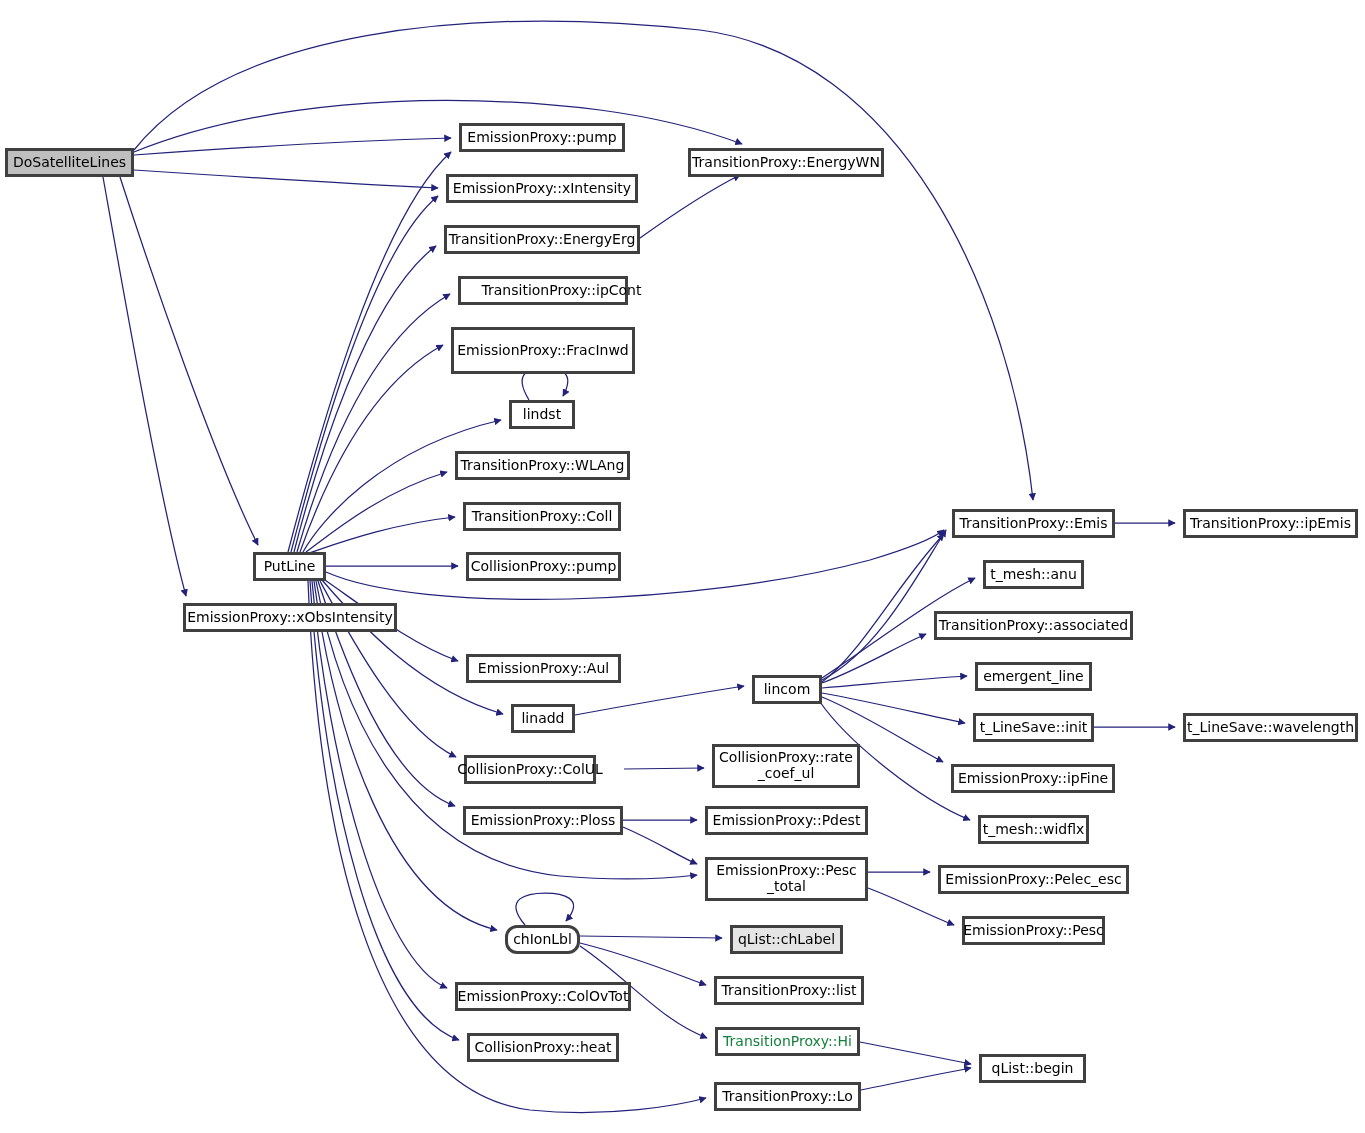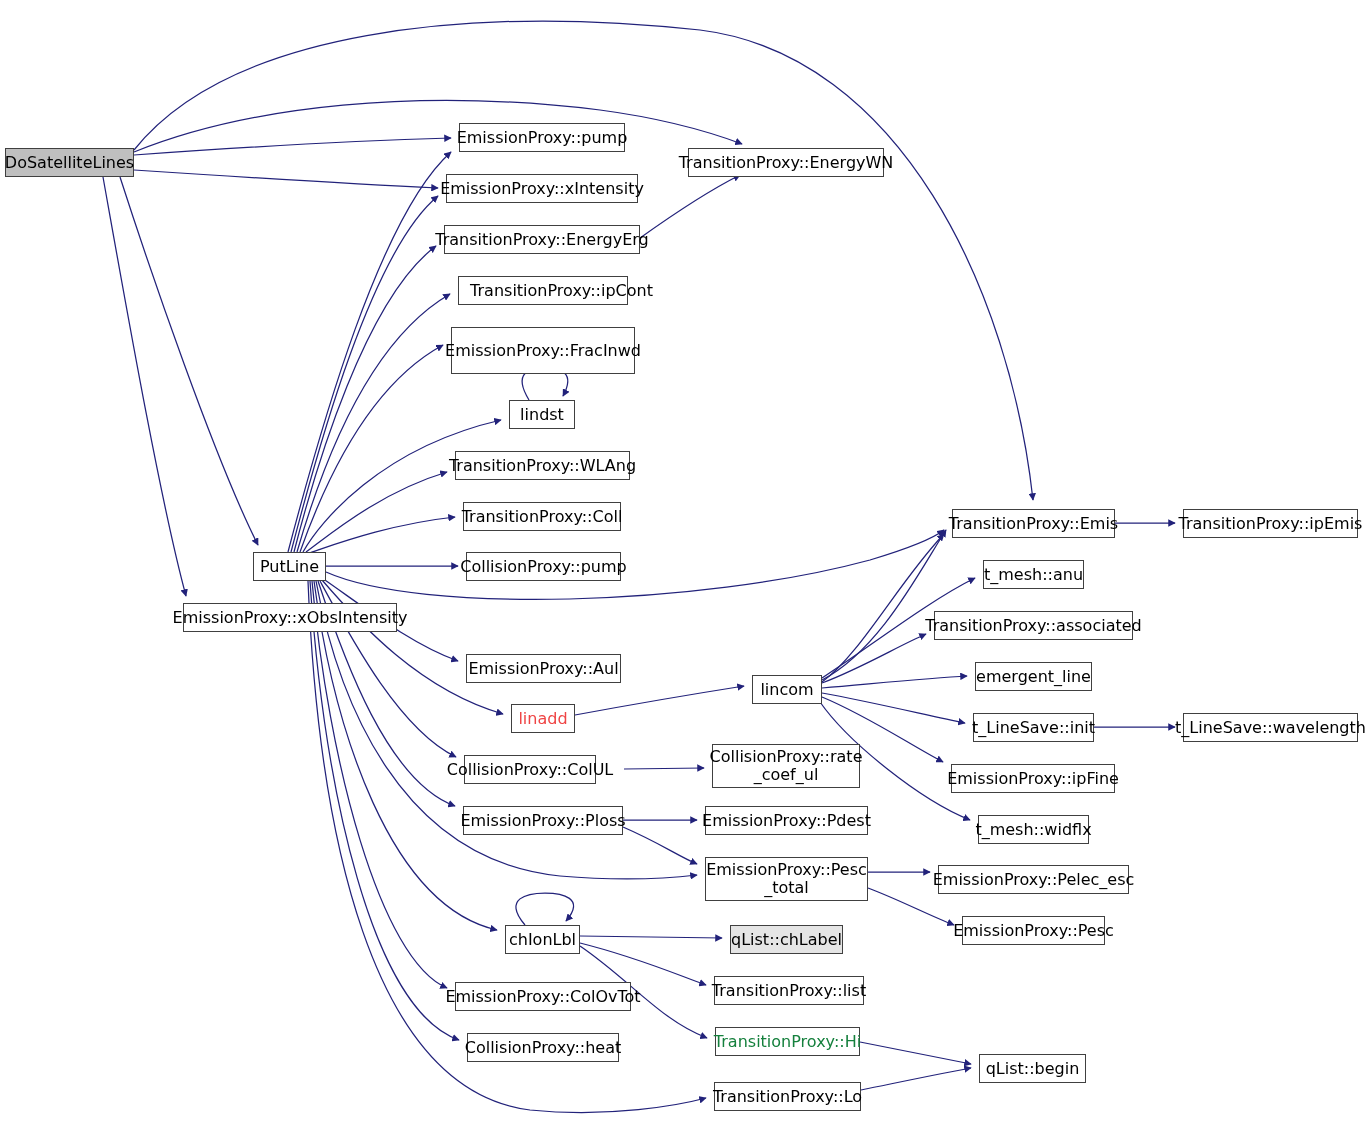--- a/index.html
+++ b/index.html
@@ -8,24 +8,24 @@
     position:relative;
     width:1365px;height:1133px;
     background:#ffffff;
     font-family:"DejaVu Sans","Liberation Sans",sans-serif;
     overflow:hidden;
   }
   #edges{position:absolute;left:0;top:0;width:1365px;height:1133px;}
   .node{
     position:absolute;
     box-sizing:border-box;
-    border:1px solid #0f766e;
+    border:3px solid #0f766e;
     background:#ffffff;
     color:#000000;
-    font-size:16px;
+    font-size:14px;
     line-height:1.12;
     display:flex;
     align-items:center;
     justify-content:center;
     text-align:center;
     white-space:pre;
     z-index:5;
   }
   .node.root{background:#bfbfbf;border-color:#404040;}
   .node.two-line{line-height:1.12;white-space:pre-line;}
@@ -108,32 +108,32 @@
       <div class="node" style="left: 183px; top: 603px; width: 214px; height: 29px; border-color: rgb(64, 64, 64); background: rgb(255, 255, 255); color: rgb(0, 0, 0);">EmissionProxy::xObsIntensity</div>
       <div class="node" style="left: 952px; top: 509px; width: 163px; height: 29px; border-color: rgb(64, 64, 64); background: rgb(255, 255, 255); color: rgb(0, 0, 0);">TransitionProxy::Emis</div>
       <div class="node" style="left: 1183px; top: 509px; width: 175px; height: 29px; border-color: rgb(64, 64, 64); background: rgb(255, 255, 255); color: rgb(0, 0, 0);">TransitionProxy::ipEmis</div>
       <div class="node" style="left: 983px; top: 560px; width: 101px; height: 29px; border-color: rgb(64, 64, 64); background: rgb(255, 255, 255); color: rgb(0, 0, 0);">t_mesh::anu</div>
       <div class="node" style="left: 934px; top: 611px; width: 199px; height: 29px; border-color: rgb(64, 64, 64); background: rgb(255, 255, 255); color: rgb(0, 0, 0);">TransitionProxy::associated</div>
       <div class="node" style="left: 975px; top: 662px; width: 117px; height: 29px; border-color: rgb(64, 64, 64); background: rgb(255, 255, 255); color: rgb(0, 0, 0);">emergent_line</div>
       <div class="node" style="left: 466px; top: 654px; width: 155px; height: 29px; border-color: rgb(64, 64, 64); background: rgb(255, 255, 255); color: rgb(0, 0, 0);">EmissionProxy::Aul</div>
       <div class="node" style="left: 752px; top: 675px; width: 70px; height: 29px; border-color: rgb(64, 64, 64); background: rgb(255, 255, 255); color: rgb(0, 0, 0);">lincom</div>
       <div class="node" style="left: 973px; top: 713px; width: 121px; height: 29px; border-color: rgb(64, 64, 64); background: rgb(255, 255, 255); color: rgb(0, 0, 0);">t_LineSave::init</div>
       <div class="node" style="left: 1183px; top: 713px; width: 175px; height: 29px; border-color: rgb(64, 64, 64); background: rgb(255, 255, 255); color: rgb(0, 0, 0);">t_LineSave::wavelength</div>
-      <div class="node" style="left: 511px; top: 704px; width: 64px; height: 29px; border-color: rgb(64, 64, 64); background: rgb(255, 255, 255); color: #ef4444;">linadd</div>
+      <div class="node" style="left: 511px; top: 704px; width: 64px; height: 29px; border-color: rgb(64, 64, 64); background: rgb(255, 255, 255); color: #000000;">linadd</div>
       <div class="node two-line" style="left: 712px; top: 744px; width: 148px; height: 44px; border-color: rgb(64, 64, 64); background: rgb(255, 255, 255); color: rgb(0, 0, 0);">CollisionProxy::rate
 _coef_ul</div>
       <div class="node" style="left: 464px; top: 755px; width: 132px; height: 29px; border-color: rgb(64, 64, 64); background: rgb(255, 255, 255); color: rgb(0, 0, 0);">CollisionProxy::ColUL</div>
       <div class="node" style="left: 951px; top: 764px; width: 164px; height: 29px; border-color: rgb(64, 64, 64); background: rgb(255, 255, 255); color: rgb(0, 0, 0);">EmissionProxy::ipFine</div>
       <div class="node" style="left: 463px; top: 806px; width: 160px; height: 29px; border-color: rgb(64, 64, 64); background: rgb(255, 255, 255); color: rgb(0, 0, 0);">EmissionProxy::Ploss</div>
       <div class="node" style="left: 705px; top: 806px; width: 163px; height: 29px; border-color: rgb(64, 64, 64); background: rgb(255, 255, 255); color: rgb(0, 0, 0);">EmissionProxy::Pdest</div>
       <div class="node" style="left: 978px; top: 815px; width: 111px; height: 29px; border-color: rgb(64, 64, 64); background: rgb(255, 255, 255); color: rgb(0, 0, 0);">t_mesh::widflx</div>
       <div class="node two-line" style="left: 705px; top: 857px; width: 163px; height: 44px; border-color: rgb(64, 64, 64); background: rgb(255, 255, 255); color: rgb(0, 0, 0);">EmissionProxy::Pesc
 _total</div>
       <div class="node" style="left: 938px; top: 865px; width: 191px; height: 29px; border-color: rgb(64, 64, 64); background: rgb(255, 255, 255); color: rgb(0, 0, 0);">EmissionProxy::Pelec_esc</div>
-      <div class="node" style="left: 505px; top: 925px; width: 75px; height: 29px; border-color: rgb(64, 64, 64); background: rgb(255, 255, 255); color: rgb(0, 0, 0);">chIonLbl</div>
+      <div class="node" style="left: 505px; top: 925px; width: 75px; height: 29px; border-color: rgb(64, 64, 64); background: rgb(255, 255, 255); color: rgb(0, 0, 0); border-radius: 12px;">chIonLbl</div>
       <div class="node" style="left: 730px; top: 925px; width: 113px; height: 29px; border-color: rgb(64, 64, 64); background: #e5e5e5; color: rgb(0, 0, 0);">qList::chLabel</div>
       <div class="node" style="left: 962px; top: 916px; width: 143px; height: 29px; border-color: rgb(64, 64, 64); background: rgb(255, 255, 255); color: rgb(0, 0, 0);">EmissionProxy::Pesc</div>
       <div class="node" style="left: 455px; top: 982px; width: 176px; height: 29px; border-color: rgb(64, 64, 64); background: rgb(255, 255, 255); color: rgb(0, 0, 0);">EmissionProxy::ColOvTot</div>
       <div class="node" style="left: 714px; top: 976px; width: 150px; height: 29px; border-color: rgb(64, 64, 64); background: rgb(255, 255, 255); color: rgb(0, 0, 0);">TransitionProxy::list</div>
       <div class="node" style="left: 467px; top: 1033px; width: 152px; height: 29px; border-color: rgb(64, 64, 64); background: rgb(255, 255, 255); color: rgb(0, 0, 0);">CollisionProxy::heat</div>
       <div class="node" style="left: 715px; top: 1027px; width: 145px; height: 29px; border-color: rgb(64, 64, 64); background: rgb(255, 255, 255); color: #15803d;">TransitionProxy::Hi</div>
       <div class="node" style="left: 979px; top: 1054px; width: 107px; height: 29px; border-color: rgb(64, 64, 64); background: rgb(255, 255, 255); color: rgb(0, 0, 0);">qList::begin</div>
       <div class="node" style="left: 714px; top: 1082px; width: 147px; height: 29px; border-color: rgb(64, 64, 64); background: rgb(255, 255, 255); color: rgb(0, 0, 0);">TransitionProxy::Lo</div>
     </div>
 </div>

